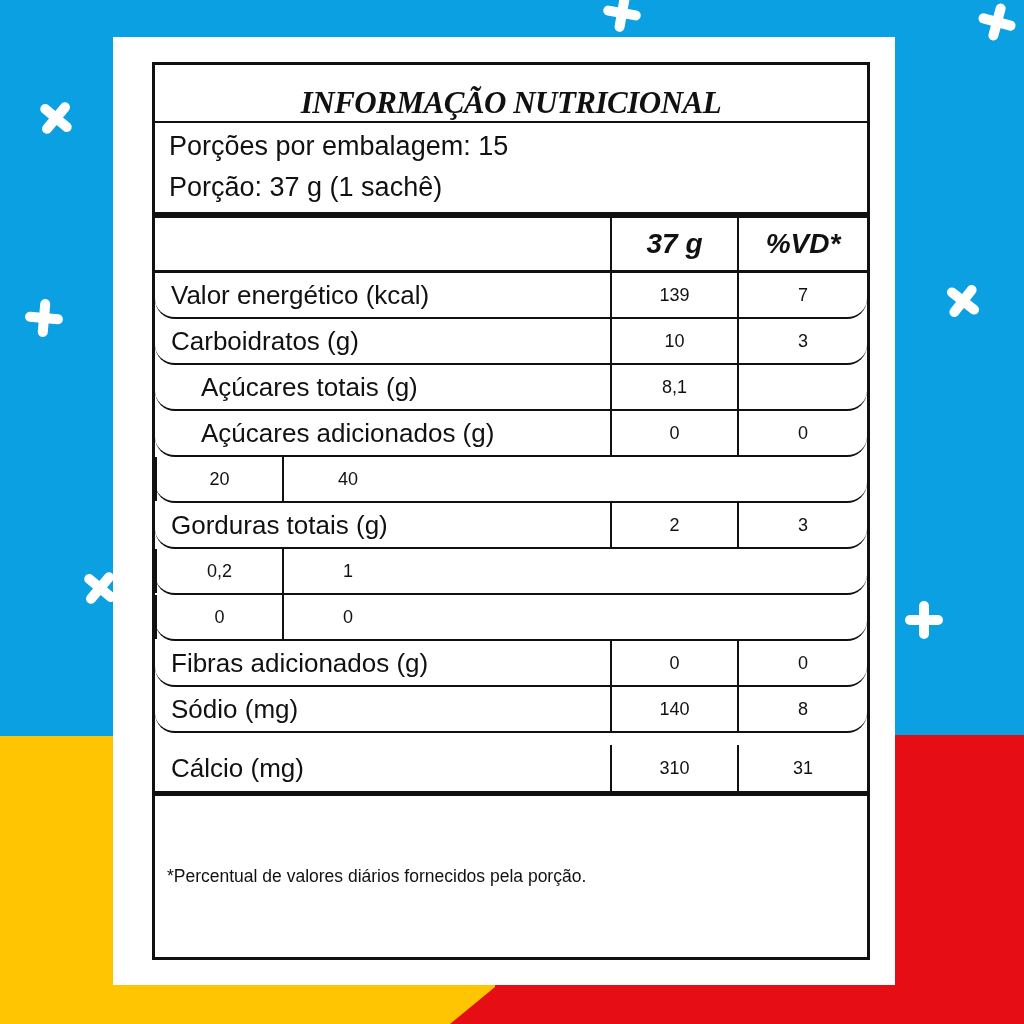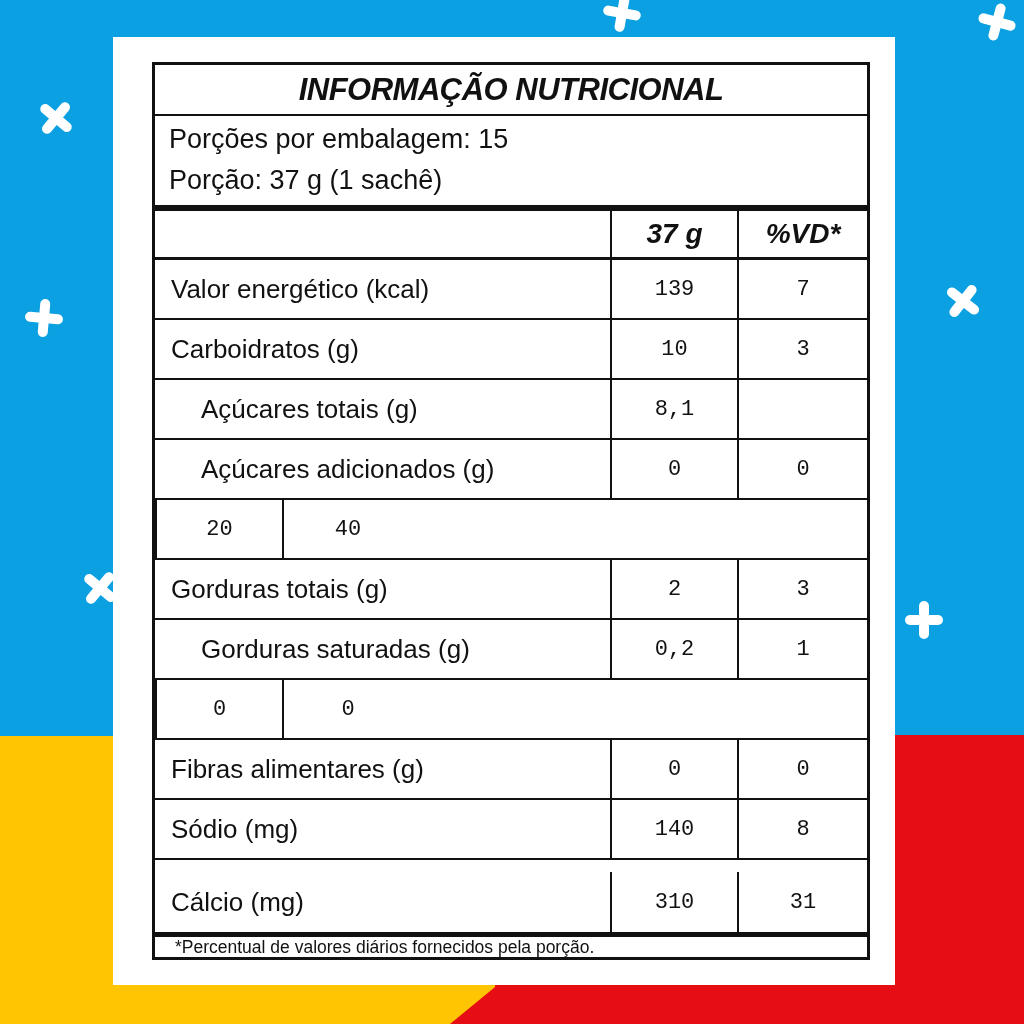--- a/index.html
+++ b/index.html
@@ -31,46 +31,46 @@
   .card{position:absolute;left:113px;top:37px;width:782px;height:948px;background:#fff;}
 
   
   .ntable{
     position:absolute;left:39px;top:25px;width:718px;height:898px;
     border:3px solid #111;box-sizing:border-box;
     display:flex;flex-direction:column;background:#fff;
   }
   .title-row{
     height:58px;border-bottom:2px solid #111;box-sizing:border-box;
-    display:flex;align-items:center;justify-content:center;
+    display:flex;align-items:flex-end;justify-content:center;font-family:Liberation Serif, serif;
   }
   .title-row span{
     font-weight:bold;font-style:italic;font-size:31px;letter-spacing:-0.5px;
   }
   .serving{
     border-bottom:6px solid #111;box-sizing:border-box;height:95px;
     padding:3px 14px 8px 14px;font-size:27px;line-height:1.5;
   }
   .hdr{
     display:flex;border-bottom:3px solid #111;box-sizing:border-box;height:55px;
     align-items:center;
     text-align:right;
   }
   .hdr .c{font-weight:bold;font-style:italic;font-size:28px;}
   .c{box-sizing:border-box;height:100%;display:flex;align-items:center;}
   .c.label{flex:1;padding-left:16px;}
   .c.qty{width:127px;border-left:2px solid #111;justify-content:center;}
   .c.vd{width:130px;border-left:2px solid #111;justify-content:center;}
-  .row{display:flex;height:60px;border-bottom:2px solid #111;box-sizing:border-box;font-size:26px;}
+  .row{display:flex;height:46px;border-bottom:2px solid #111;box-sizing:border-box;font-size:26px;border-radius:20px;}
   .row:last-child{border-bottom:none;margin-top:12px;}
   .row.indent .c.label{padding-left:46px;}
-  .row .c.qty,.row .c.vd{font-size:22px;font-family:Liberation Mono, monospace;}
+  .row .c.qty,.row .c.vd{font-size:18px;}
   .footnote{
     border-top:5px solid #111;box-sizing:border-box;flex:1;min-height:25px;
-    display:flex;align-items:center;padding:0 20px;font-size:17.5px;
+    display:flex;align-items:center;padding:0 12px;font-size:17.5px;
   }
 </style>
 </head>
 <body>
 
 <div class="bg-yellow"></div>
 <div class="bg-red"></div>
 
 <span class="plus p1"></span>
 <span class="plus p2"></span>
@@ -122,30 +122,29 @@
         <div class="row">
           <div class="c qty">20</div>
           <div class="c vd">40</div>
         </div>
         <div class="row">
           <div class="c label">Gorduras totais (g)</div>
           <div class="c qty">2</div>
           <div class="c vd">3</div>
         </div>
         <div class="row indent">
-          <div class="c label">Gorduras saturadas (g)</div>
           <div class="c qty">0,2</div>
           <div class="c vd">1</div>
         </div>
         <div class="row indent">
           <div class="c qty">0</div>
           <div class="c vd">0</div>
         </div>
         <div class="row">
-          <div class="c label">Fibras alimentares (g)</div>
+          <div class="c label">Fibras adicionados (g)</div>
           <div class="c qty">0</div>
           <div class="c vd">0</div>
         </div>
         <div class="row">
           <div class="c label">Sódio (mg)</div>
           <div class="c qty">140</div>
           <div class="c vd">8</div>
         </div>
         <div class="row">
           <div class="c label">Cálcio (mg)</div>

